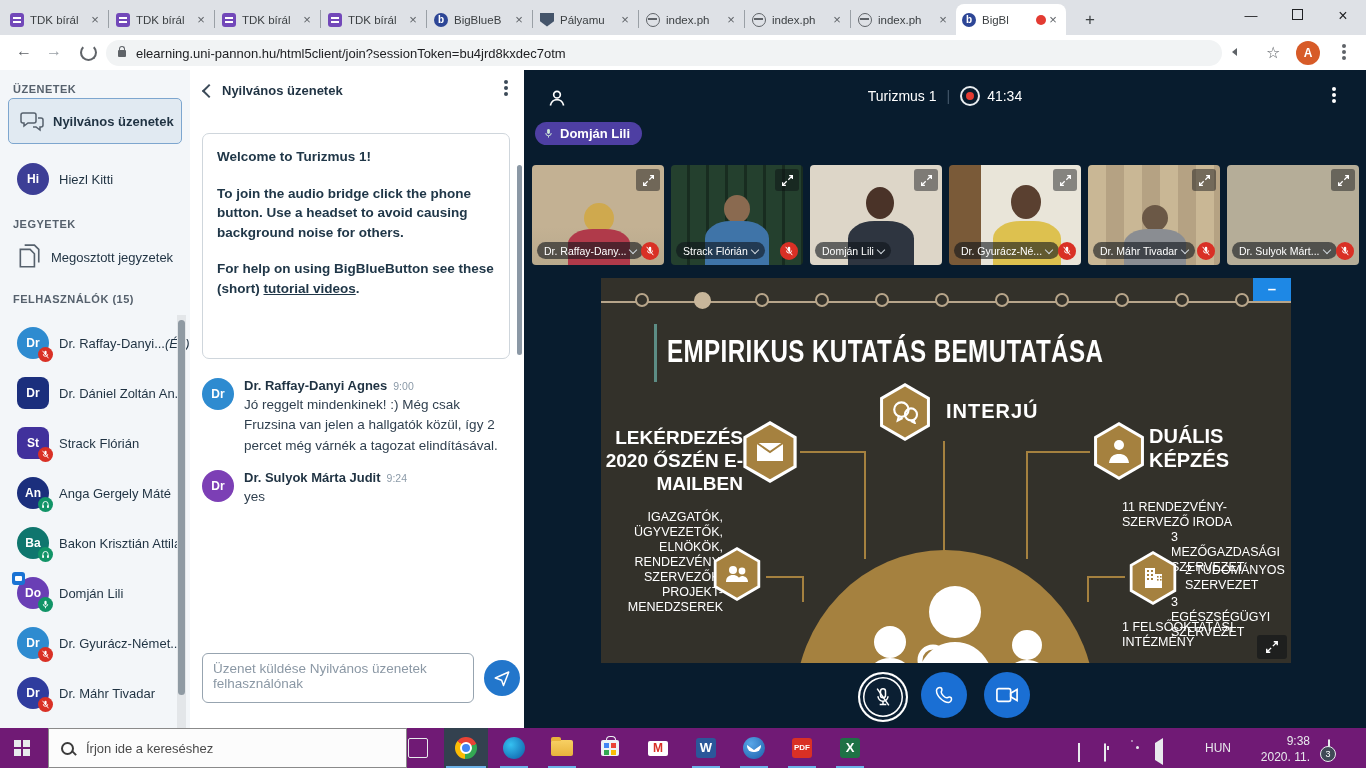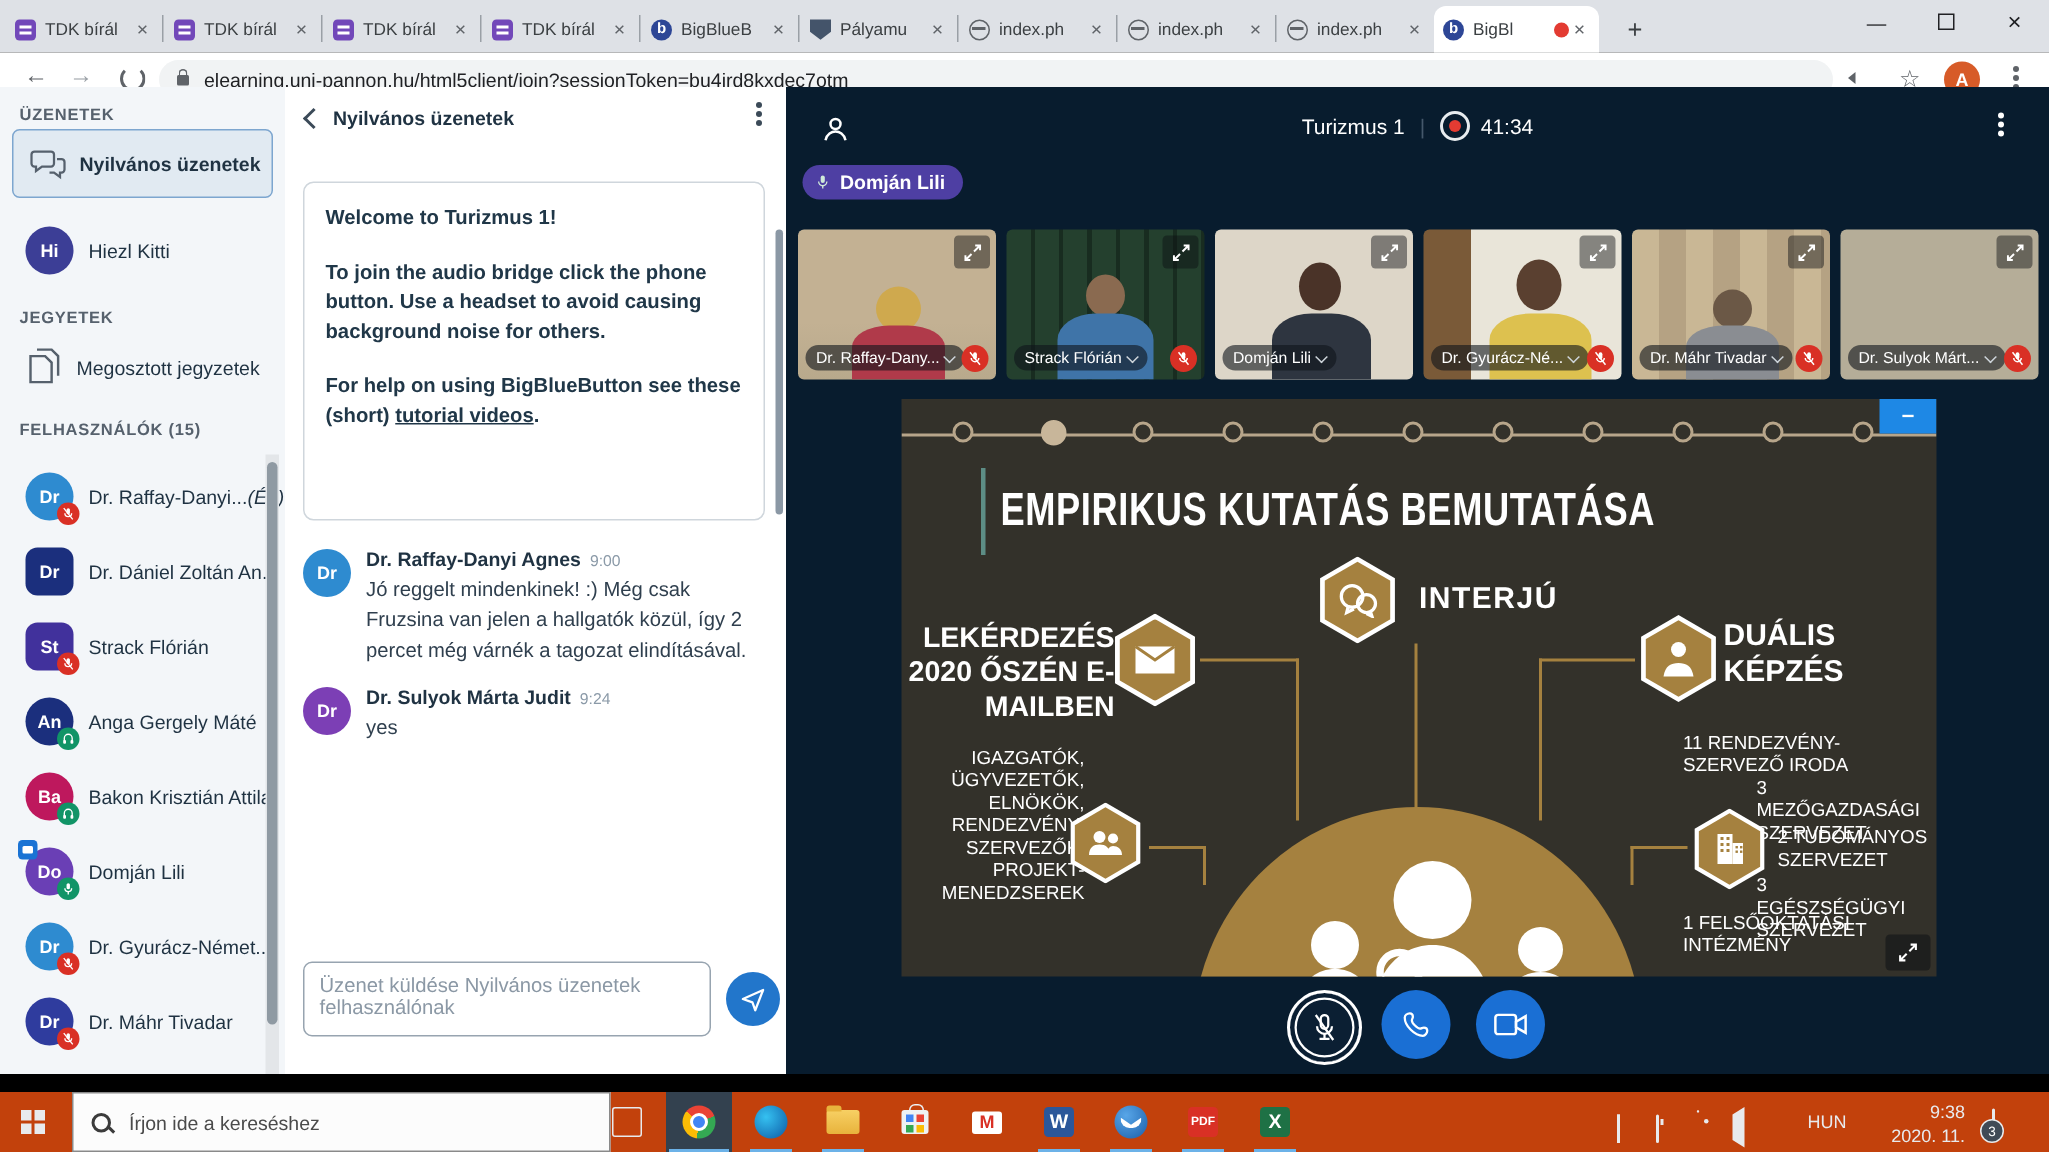--- a/index.html
+++ b/index.html
@@ -33,21 +33,21 @@
   .padlock{width:8px;height:7px;background:#5f6368;border-radius:1px;position:relative;margin-right:10px;}
   .padlock::before{content:"";position:absolute;left:1px;top:-4px;width:4px;height:4px;border:1.5px solid #5f6368;border-bottom:none;border-radius:4px 4px 0 0;}
   .url{font-size:13px;color:#202124;}
   .cambar{width:16px;height:11px;background:#5f6368;border-radius:2px;position:relative;}
   .cambar::after{content:"";position:absolute;right:-5px;top:1.5px;border-left:5px solid #5f6368;border-top:4px solid transparent;border-bottom:4px solid transparent;transform:rotate(180deg);}
   .star{font-size:16px;color:#5f6368;}
   .chromeavatar{width:24px;height:24px;border-radius:50%;background:#d75b28;color:#fff;font-size:12px;font-weight:bold;text-align:center;line-height:24px;}
   .dots3{width:4px;height:4px;border-radius:50%;background:#5f6368;box-shadow:0 6px 0 #5f6368,0 -6px 0 #5f6368;}
 
   
-  .bbb{left:0;top:58px;width:1366px;height:658px;background:#081c2e;}
+  .bbb{left:0;top:70px;width:1366px;height:658px;background:#081c2e;}
   .sidebar{left:0;top:0;width:190px;height:658px;background:#f3f6f9;}
   .shead{font-size:11px;font-weight:bold;letter-spacing:.5px;color:#56616d;}
   .sitem-label{font-size:13px;color:#1f3242;font-weight:600;}
   .pubchat{left:8px;top:28px;width:172px;height:44px;background:#e1eaf2;border:1px solid #7da6cf;border-radius:5px;display:flex;align-items:center;}
   .avatar{border-radius:50%;color:#fff;font-weight:bold;text-align:center;position:relative;}
   .avatar.square{border-radius:8px;}
   .badge{position:absolute;right:-4px;bottom:-3px;width:15px;height:15px;border-radius:50%;display:flex;align-items:center;justify-content:center;}
   .badge.red{background:#d93025;}
   .badge.green{background:#119467;}
   .presenterchip{position:absolute;left:-5px;top:-5px;width:13px;height:13px;border-radius:3px;background:#1a73d4;display:flex;align-items:center;justify-content:center;}
@@ -121,21 +121,21 @@
   .s-label{position:absolute;color:#fff;font-weight:bold;}
   .s-small{position:absolute;color:#fff;font-size:12.5px;line-height:15px;}
   .bigcircle{left:194px;top:272px;width:300px;height:310px;border-radius:50%;background:#a5813f;}
 
   
   .actbtn{top:602px;width:46px;height:46px;border-radius:50%;display:flex;align-items:center;justify-content:center;}
   .actbtn.blue{background:#1a6fd4;}
   .actbtn.ghost{background:#0b1f33;border:2px solid #fff;box-shadow:inset 0 0 0 3px #0b1f33,inset 0 0 0 4.5px #fff;}
 
   
-  .taskbar{left:0;top:728px;width:1366px;height:40px;background:#c2410c;}
+  .taskbar{left:0;top:728px;width:1366px;height:40px;background:#701a75;}
   .winlogo{left:14px;top:12px;width:16px;height:16px;display:grid;grid-template-columns:7px 7px;grid-template-rows:7px 7px;gap:2px;}
   .winlogo i{background:#e8eaed;display:block;}
   .tsearch{left:48px;top:0;width:359px;height:40px;background:#fcfcfc;border:1px solid #8a8a8a;box-sizing:border-box;display:flex;align-items:center;padding-left:12px;gap:10px;}
   .tsearch input{border:none;outline:none;background:transparent;font-size:13px;color:#3b3b3b;width:280px;font-family:"Liberation Sans",sans-serif;}
   .tsearch input::placeholder{color:#4a4a4a;}
   .mag{width:9px;height:9px;border:2px solid #3b3b3b;border-radius:50%;position:relative;}
   .mag::after{content:"";position:absolute;left:8px;top:8px;width:6px;height:2px;background:#3b3b3b;transform:rotate(45deg);}
   .ttile{top:0;width:44px;height:40px;display:flex;align-items:center;justify-content:center;}
   .ttile.open::after{content:"";position:absolute;left:8px;bottom:0;width:28px;height:2px;background:#6cb2e8;}
   .ttile.activeapp{background:#33414f;}
@@ -311,21 +311,21 @@
               <svg width="9" height="9" viewBox="0 0 24 24">
                 <path d="M5 16v-5a7 7 0 0 1 14 0v5" stroke="#fff" stroke-width="2.4" fill="none"></path>
                 <rect x="3" y="14" width="5" height="7" rx="2" fill="#fff"></rect>
                 <rect x="16" y="14" width="5" height="7" rx="2" fill="#fff"></rect>
               </svg>
             </span>
         </span>
         <span class="uname">Anga Gergely Máté</span>
       </div>
       <div class="ab user-item" style="top:448px">
-        <span class="avatar" style="background: #be185d;"><span>Ba</span>
+        <span class="avatar" style="background: #0f766e;"><span>Ba</span>
           <span class="badge green">
               <svg width="9" height="9" viewBox="0 0 24 24">
                 <path d="M5 16v-5a7 7 0 0 1 14 0v5" stroke="#fff" stroke-width="2.4" fill="none"></path>
                 <rect x="3" y="14" width="5" height="7" rx="2" fill="#fff"></rect>
                 <rect x="16" y="14" width="5" height="7" rx="2" fill="#fff"></rect>
               </svg>
             </span>
         </span>
         <span class="uname">Bakon Krisztián Attila</span>
       </div>

